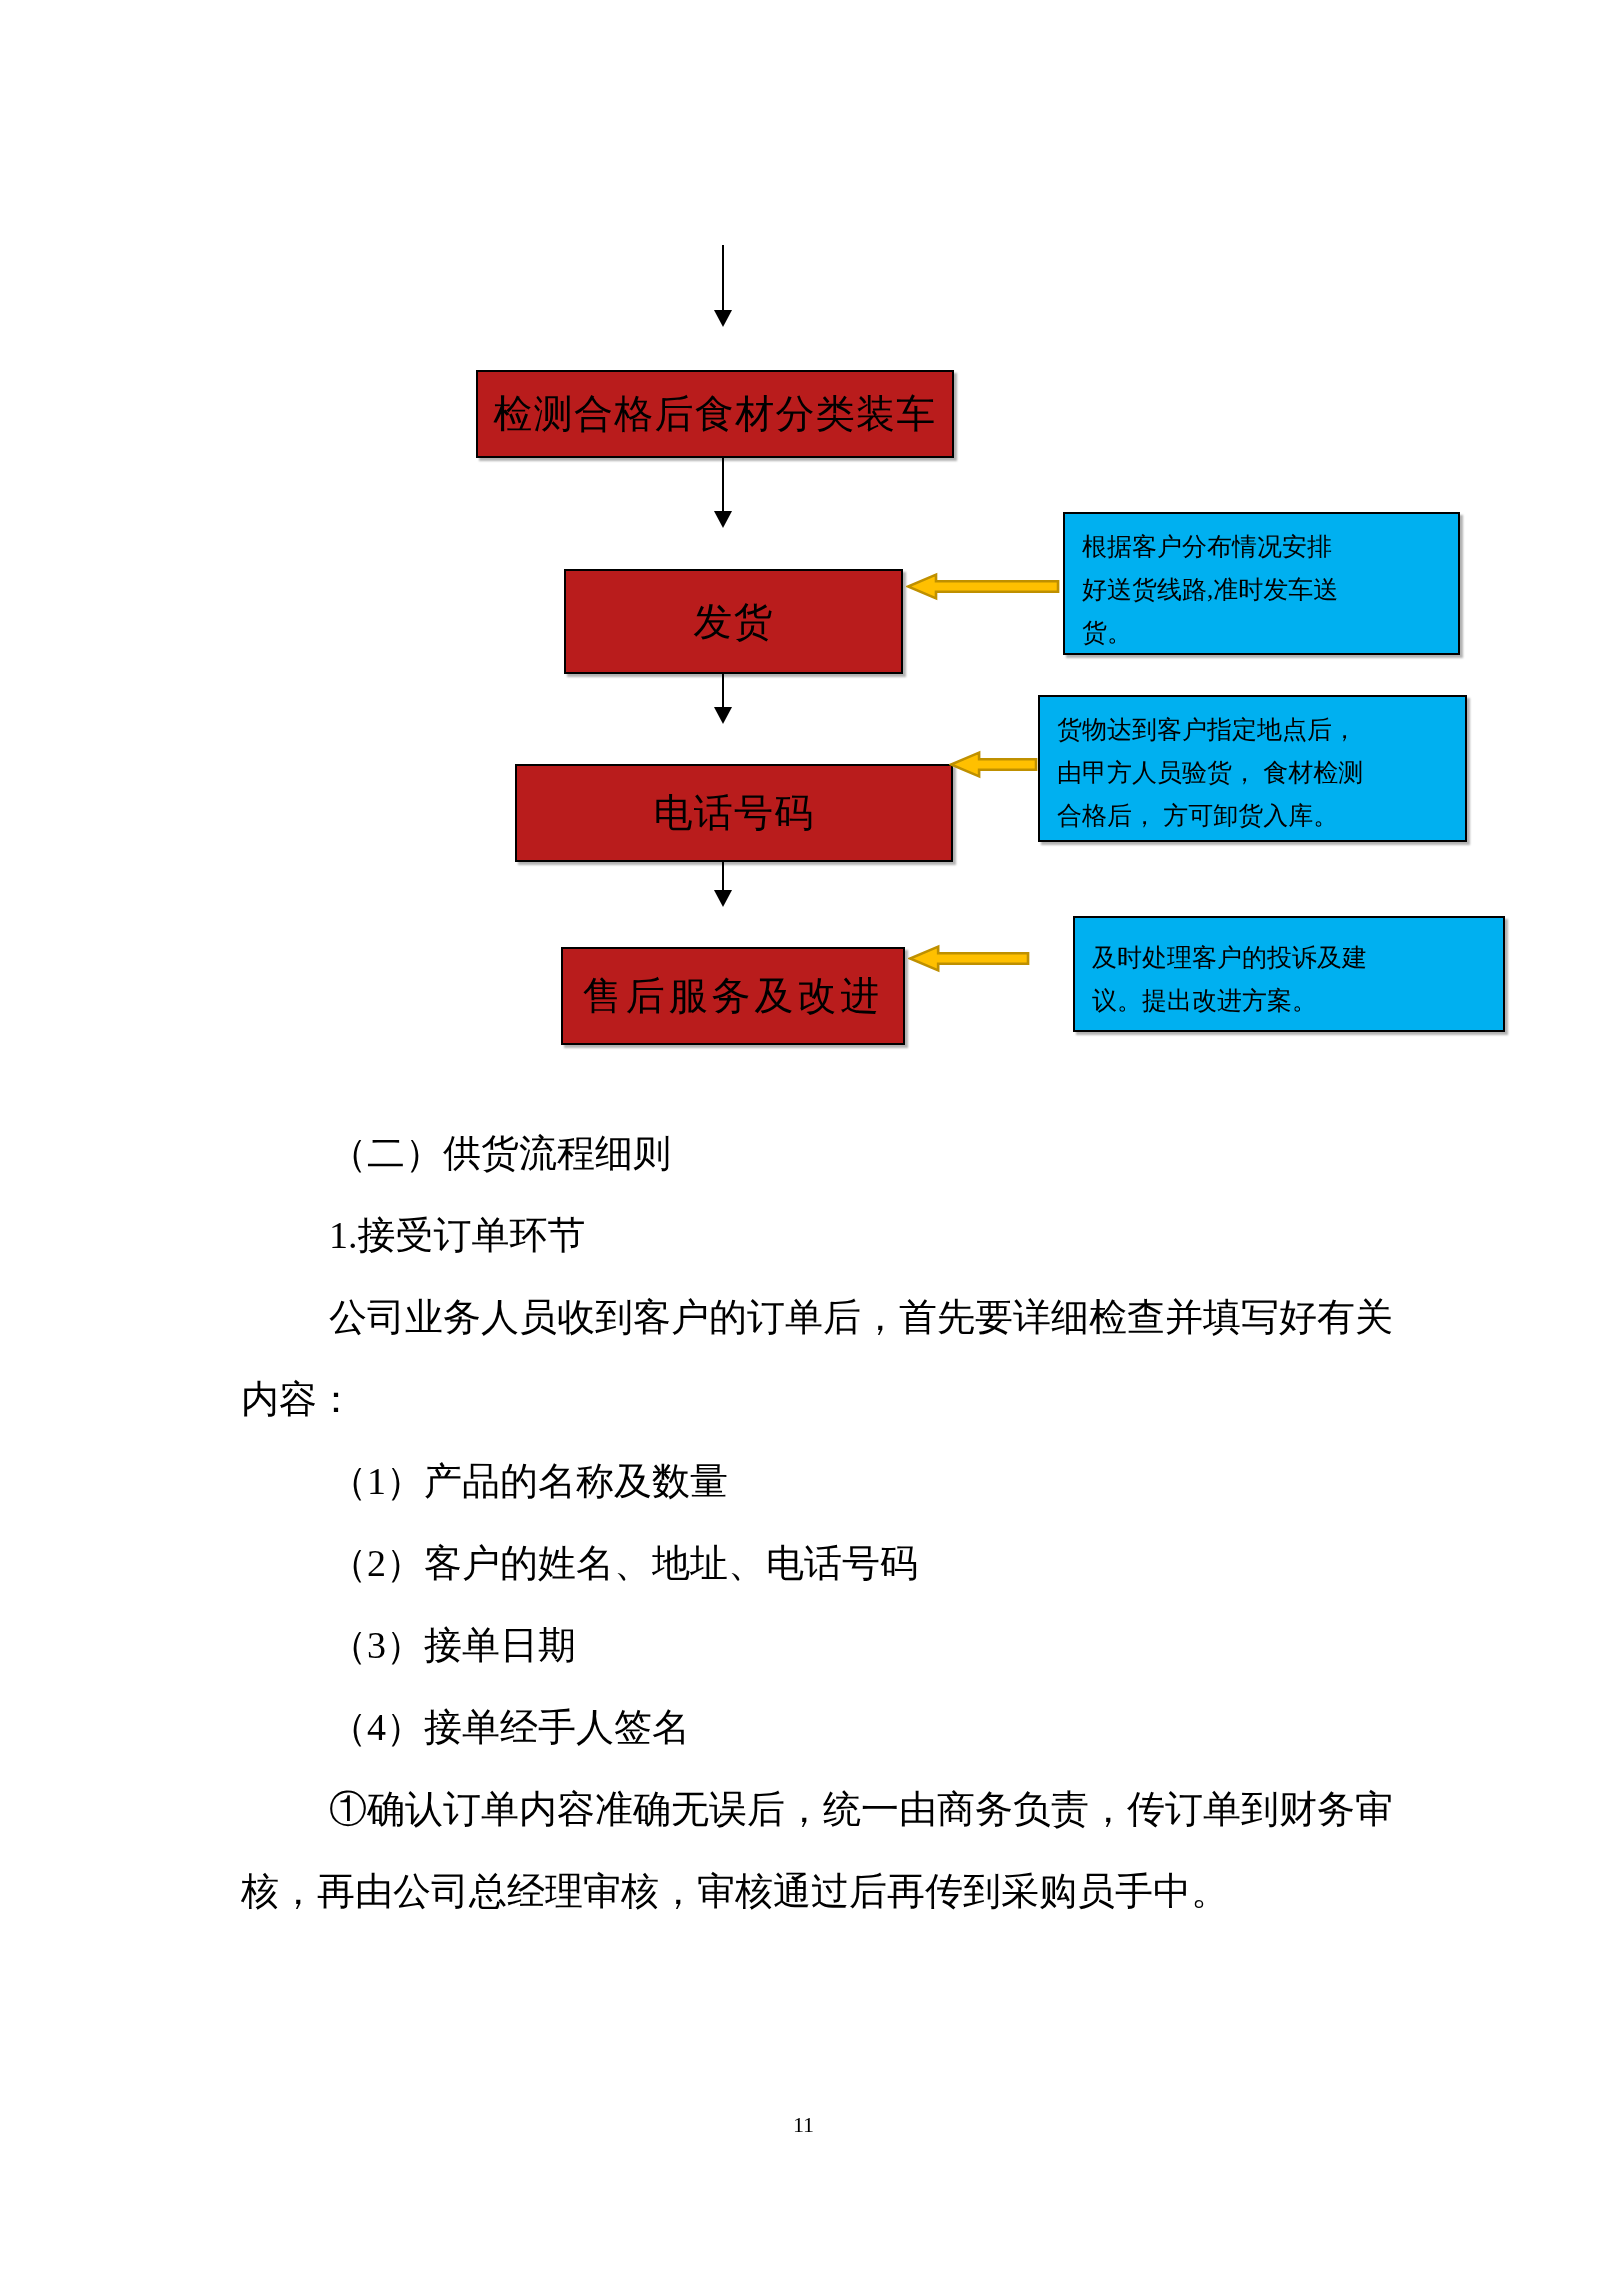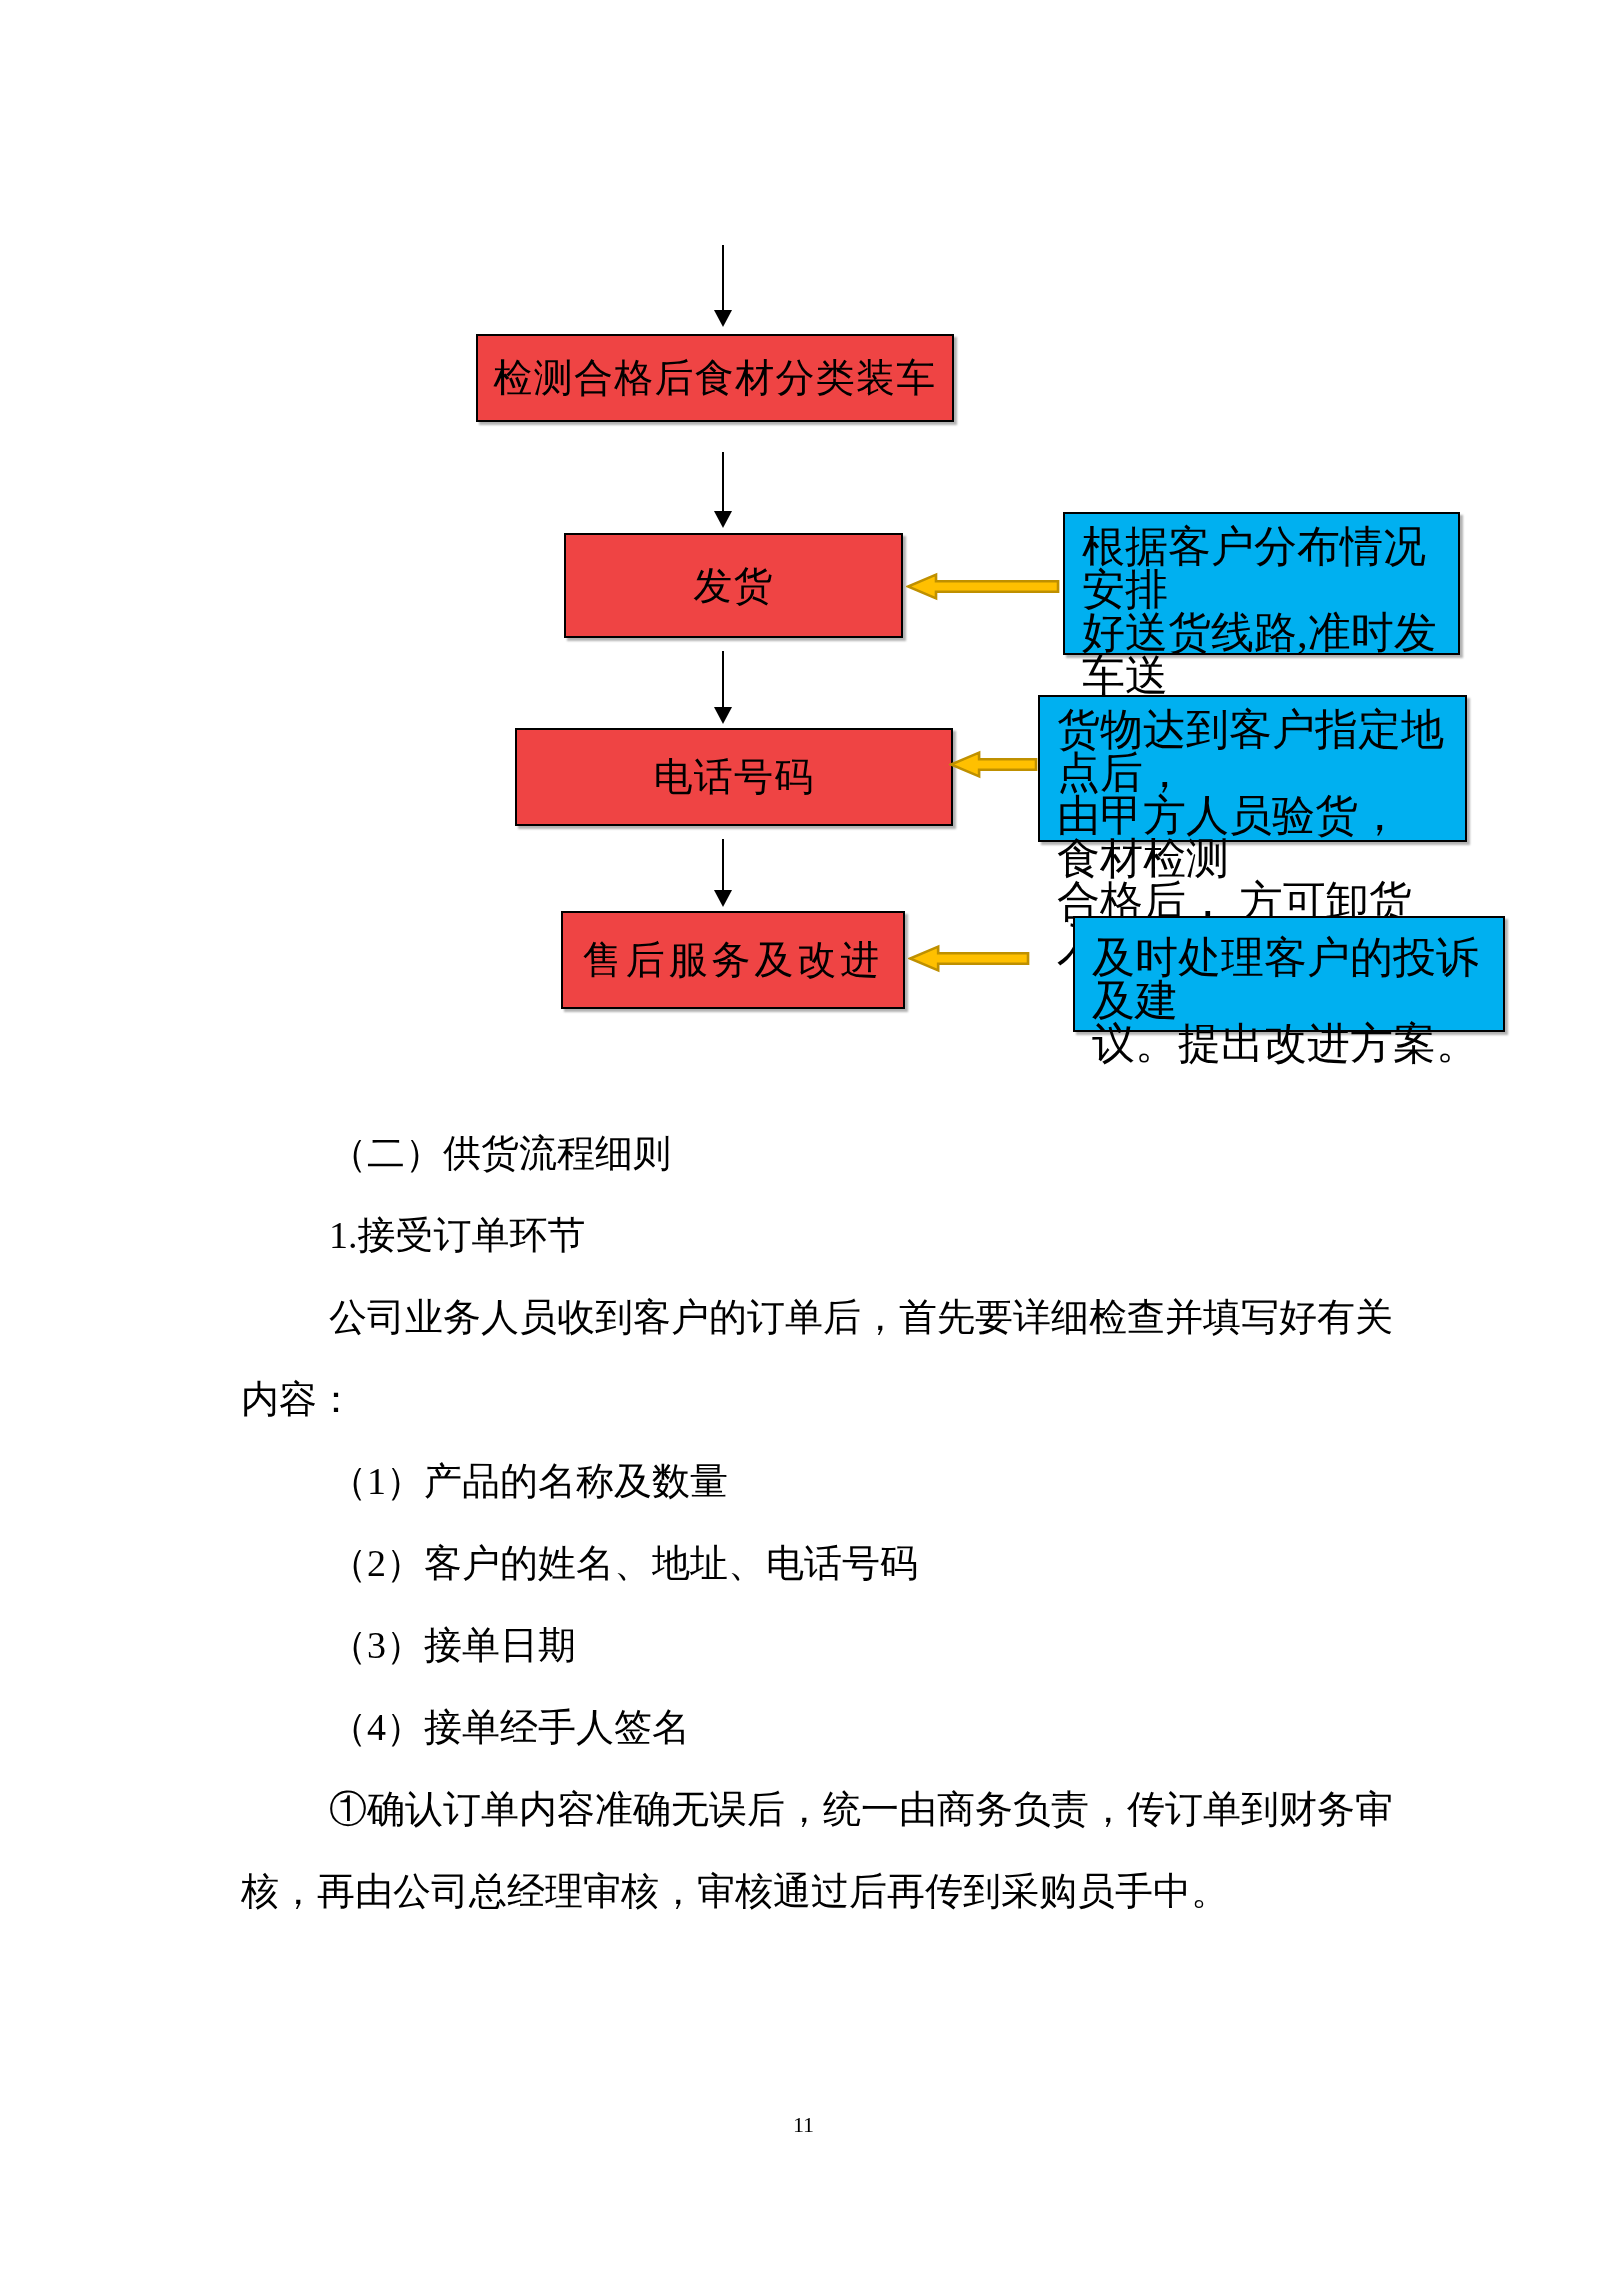--- a/index.html
+++ b/index.html
@@ -7,40 +7,41 @@
     position:relative;
     width:1623px;height:2295px;
     background:#ffffff;
     font-family:"Liberation Serif","DejaVu Serif",serif;
     color:#000;
     overflow:hidden;
   }
   
   .node{
     position:absolute;
-    background:#ef4444;
+    background:#b91c1c;
     border:2.6px solid #000;
     box-shadow:2.6px 3.3px 2px rgba(0,0,0,0.30);
     display:flex;align-items:center;justify-content:center;
     font-size:39px;
     box-sizing:border-box;
     text-align:center;
     letter-spacing:1.3px;
+    margin-top:36px;
   }
   .node-a{left:476px;top:334px;width:478px;height:88px;}
   .node-b{left:564px;top:533px;width:339px;height:105px;}
   .node-c{left:515px;top:728px;width:438px;height:98px;}
   .node-d{left:561px;top:911px;width:344px;height:98px;letter-spacing:3.9px;font-family:Liberation Mono, monospace;}
   .callout{
     position:absolute;
     background:#00B0F0;
     border:2.6px solid #000;
     box-shadow:2.6px 3.3px 2px rgba(0,0,0,0.30);
     box-sizing:border-box;
-    font-size:43px;
+    font-size:25px;
     line-height:43px;
     padding:10.5px 14.4px 6.5px 17px;
   }
   .callout-b{left:1063px;top:512px;width:397px;height:143px;}
   .callout-c{left:1038px;top:695px;width:429px;height:147px;}
   .callout-d{left:1031px;top:916px;width:432px;height:116px;padding-top:18.3px;margin-left:42px;}
   .vline{
     position:absolute;width:2px;background:#000;
   }
   .vline::after{

